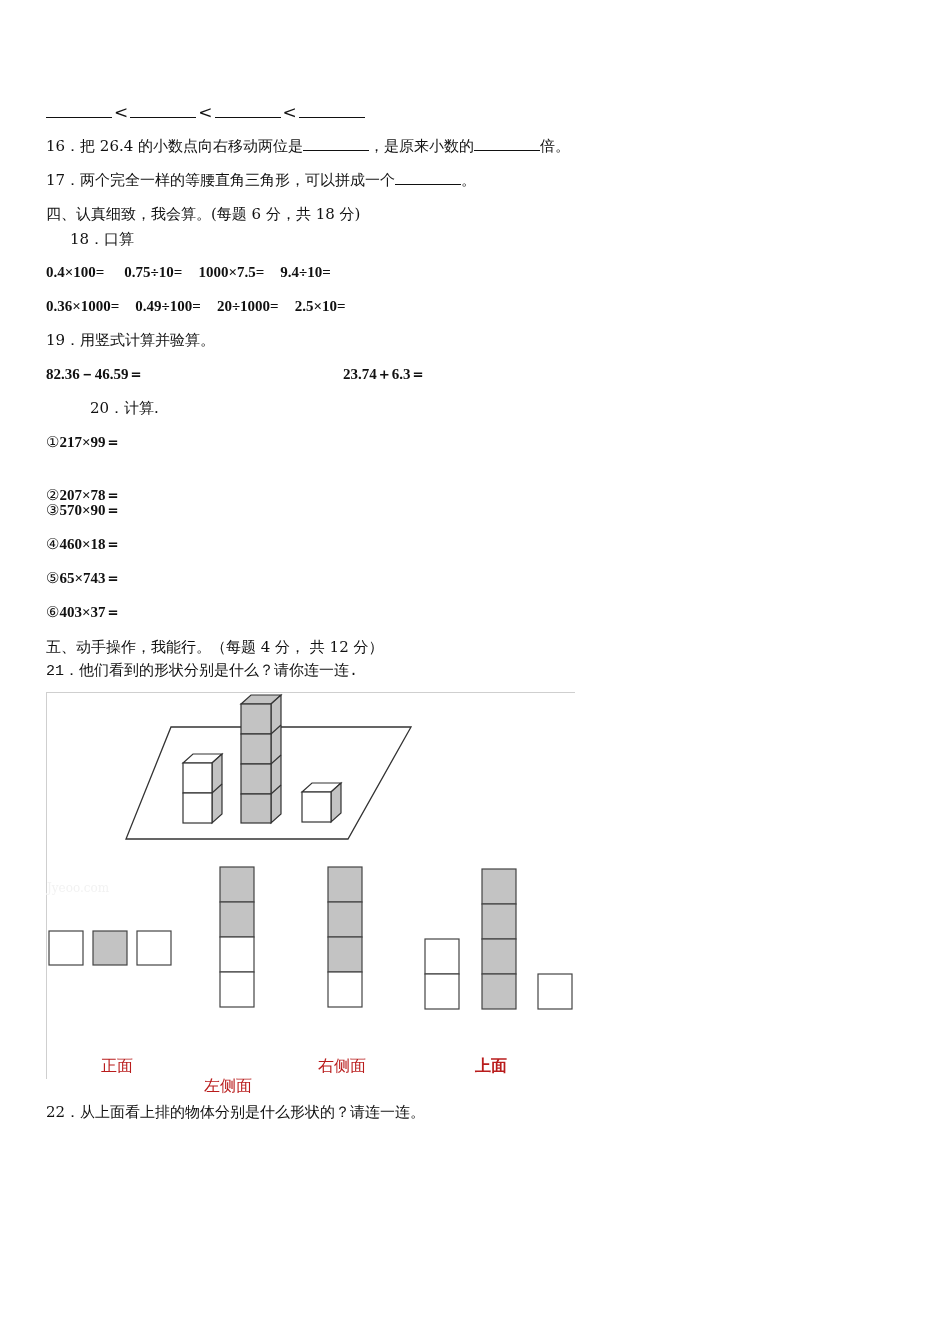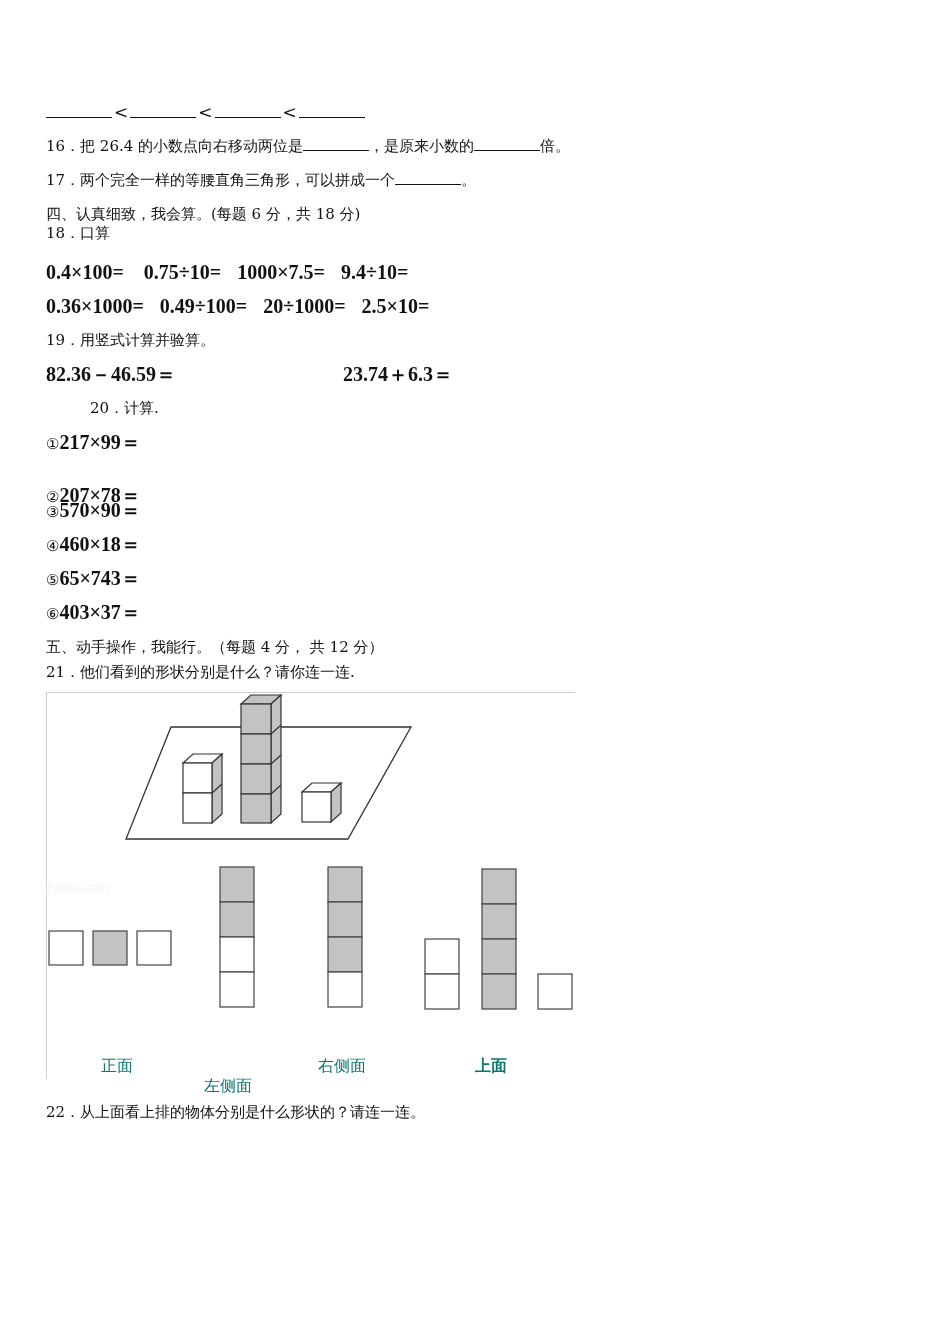--- a/index.html
+++ b/index.html
@@ -1,46 +1,46 @@
 <!DOCTYPE html>
 <html><head>
   <meta charset="utf-8">
   <style>
     html, body { margin: 0; padding: 0; background: #ffffff; }
     body { width: 950px; height: 1344px; position: relative; overflow: hidden;
            font-family: "DejaVu Serif", "Liberation Serif", serif; color: #111; }
     .line { position: absolute; left: 46px; font-size: 15px; white-space: nowrap; line-height: 20px; }
-    .bold { font-weight: bold; font-family: "Liberation Serif", "DejaVu Serif", serif; font-size: 20px; }
+    .bold { font-weight: bold; font-family: "Liberation Serif", "DejaVu Serif", serif; font-size: 15px; }
     .blank { display: inline-block; border-bottom: 1px solid #111; height: 14px; vertical-align: baseline; }
     .lt { display: inline-block; font-size: 17px; margin: 0 2px; }
     .gap { display: inline-block; }
     .figure { position: absolute; left: 46px; top: 692px; width: 528px; height: 386px;
               border-top: 1px solid #cfcfcf; border-left: 1px solid #cfcfcf; }
-    .fig-label { position: absolute; font-family: "DejaVu Sans", sans-serif; font-size: 16px; color: #0f766e; }
+    .fig-label { position: absolute; font-family: "DejaVu Sans", sans-serif; font-size: 16px; color: #b91c1c; }
     .watermark { position: absolute; left: 0px; top: 188px; font-size: 12px; color: #f2f2f2;
                  font-family: "DejaVu Serif", serif; }
   </style>
 </head>
 <body>
 
 <div class="line" style="top:102px;">
   <span class="blank" style="width:66px;"></span><span class="lt">&lt;</span><span class="blank" style="width:66px;"></span><span class="lt">&lt;</span><span class="blank" style="width:66px;"></span><span class="lt">&lt;</span><span class="blank" style="width:66px;"></span>
 </div>
 
 <div class="line" style="top:136px;">
   <span>16．</span><span>把 26.4 的小数点向右移动两位是</span><span class="blank" style="width:66px;"></span><span>，是原来小数的</span><span class="blank" style="width:66px;"></span><span>倍。</span>
 </div>
 
 <div class="line" style="top:170px;">
   <span>17．</span><span>两个完全一样的等腰直角三角形，可以拼成一个</span><span class="blank" style="width:66px;"></span><span>。</span>
 </div>
 
 <div class="line" style="top:204px;">四、认真细致，我会算。(每题 6 分，共 18 分)</div>
 
-<div class="line" style="top:223px;">
+<div class="line" style="top:229px;margin-left:24px;">
   <span>18．</span><span>口算</span>
 </div>
 <div class="line bold" style="top:262px;">
   <span>0.4×100=</span><span class="gap" style="width:20px;"></span><span>0.75÷10=</span><span class="gap" style="width:16px;"></span><span>1000×7.5=</span><span class="gap" style="width:16px;"></span><span>9.4÷10=</span>
 </div>
 <div class="line bold" style="top:296px;">
   <span>0.36×1000=</span><span class="gap" style="width:16px;"></span><span>0.49÷100=</span><span class="gap" style="width:16px;"></span><span>20÷1000=</span><span class="gap" style="width:16px;"></span><span>2.5×10=</span>
 </div>
 
 <div class="line" style="top:330px;">
@@ -66,21 +66,21 @@
 </div>
 <div class="line" style="top:568px;">
   <span>⑤</span><span class="bold">65×743＝</span>
 </div>
 <div class="line" style="top:602px;">
   <span>⑥</span><span class="bold">403×37＝</span>
 </div>
 
 <div class="line" style="top:637px;">五、动手操作，我能行。（每题 4 分， 共 12 分）</div>
 
-<div class="line" style="top:662px;">
+<div class="line" style="top:662px;font-family:Liberation Mono, monospace;">
   <span>21．</span><span>他们看到的形状分别是什么？请你连一连.</span>
 </div>
 
 <div class="figure">
   <svg width="528" height="386" viewBox="0 0 528 386">
 
     <polygon points="124,34 364,34 301,146 79,146" fill="none" stroke="#333" stroke-width="1.3"></polygon>
 
     <g stroke="#333" stroke-width="1.2">
       <polygon points="136,70 146,61 175,61 165,70" fill="#fff"></polygon>

